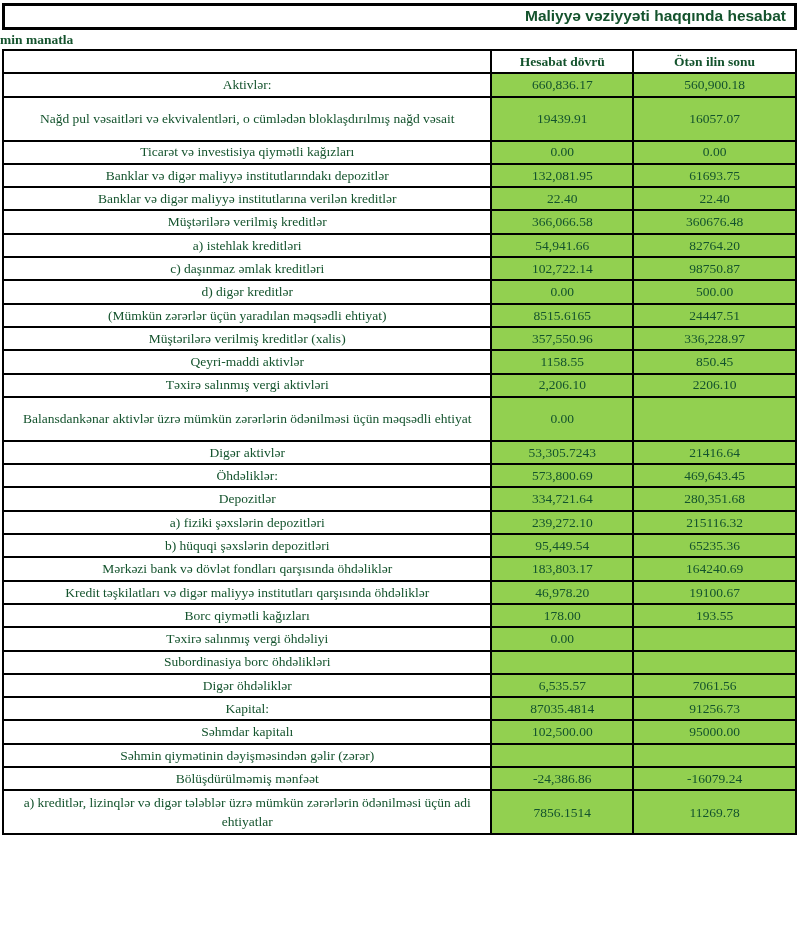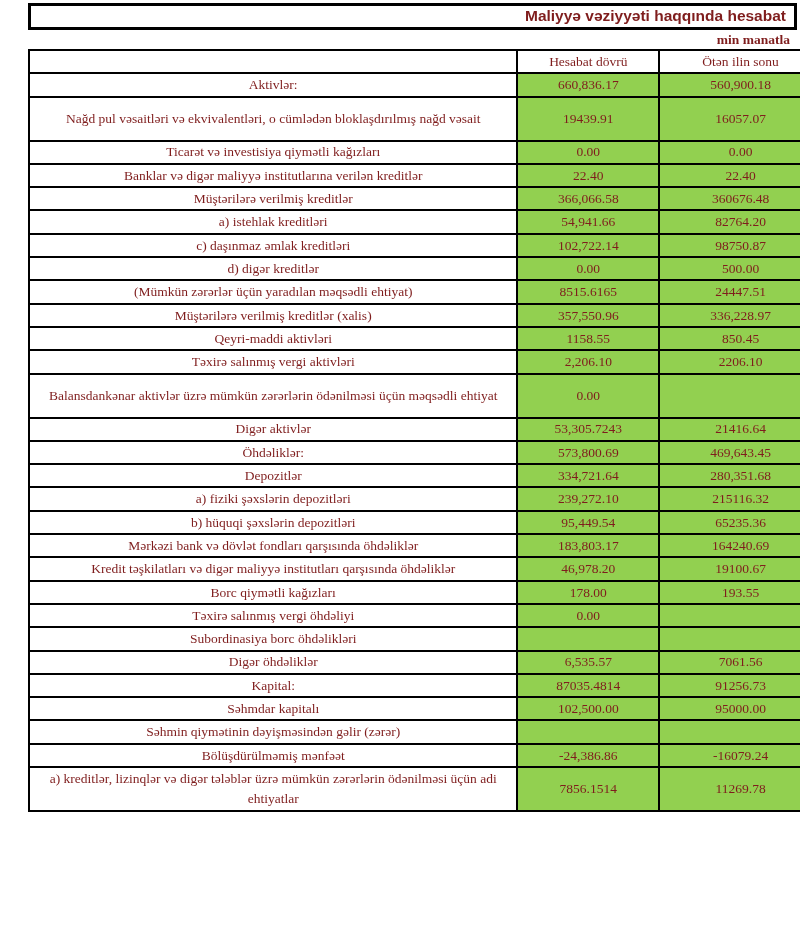--- a/index.html
+++ b/index.html
@@ -2,37 +2,35 @@
 <html><head>
 <meta charset="utf-8">
 <style>
   html, body { margin: 0; padding: 0; background: #ffffff; }
   .page {
     position: relative;
     width: 800px;
     height: 925px;
     overflow: hidden;
     background: #ffffff;
-    color: #7f1d1d;
+    color: #14532d;
     font-family: "Liberation Serif", serif;
     box-sizing: border-box;
-    padding-left: 26px;
   }
   .title-box {
     margin: 3px 3px 0 2px;
     border: 3px solid #000000;
     text-align: right;
     font-family: "Liberation Sans", sans-serif;
     font-weight: 700;
     font-size: 15.5px;
     line-height: 18px;
     padding: 1px 8px 2px 8px;
   }
   .unit-note {
-    text-align: right;
     font-weight: 700;
     font-size: 13.5px;
     line-height: 16px;
     padding: 2px 10px 1px 0;
   }
   table.fin {
     border-collapse: collapse;
     table-layout: fixed;
     width: 795px;
     margin-left: 2px;
@@ -42,21 +40,21 @@
     text-align: center;
     vertical-align: middle;
     font-size: 13.5px;
     line-height: 1.45;
     padding: 0 6px;
     height: 21.3px;
     overflow: hidden;
     box-sizing: content-box;
   }
   td.header-cell {
-    font-weight: 400;
+    font-weight: 700;
     font-size: 14px;
     height: 20px;
     background: #ffffff;
   }
   td.label-cell { background: #ffffff; }
   td.value-cell { background: var(--cell-green, #92D050); }
   tr.tall td { height: 42px; }
   .bold { font-weight: 400; }
 </style>
 </head>
@@ -93,20 +91,25 @@
           <td class="label-cell">Nağd pul vəsaitləri və  ekvivalentləri, o cümlədən bloklaşdırılmış nağd vəsait</td>
           <td class="value-cell">19439.91</td>
           <td class="value-cell">16057.07</td>
         </tr>
         <tr>
           <td class="label-cell">Ticarət və investisiya qiymətli kağızları</td>
           <td class="value-cell">0.00</td>
           <td class="value-cell">0.00</td>
         </tr>
         <tr>
+          <td class="label-cell">Banklar və digər maliyyə institutlarındakı depozitlər</td>
+          <td class="value-cell">132,081.95</td>
+          <td class="value-cell">61693.75</td>
+        </tr>
+        <tr>
           <td class="label-cell">Banklar və digər maliyyə institutlarına verilən kreditlər</td>
           <td class="value-cell">22.40</td>
           <td class="value-cell">22.40</td>
         </tr>
         <tr>
           <td class="label-cell">Müştərilərə verilmiş kreditlər</td>
           <td class="value-cell">366,066.58</td>
           <td class="value-cell">360676.48</td>
         </tr>
         <tr>
@@ -128,21 +131,21 @@
           <td class="label-cell">(Mümkün zərərlər üçün yaradılan məqsədli ehtiyat)</td>
           <td class="value-cell">8515.6165</td>
           <td class="value-cell">24447.51</td>
         </tr>
         <tr>
           <td class="label-cell">Müştərilərə verilmiş kreditlər (xalis)</td>
           <td class="value-cell">357,550.96</td>
           <td class="value-cell">336,228.97</td>
         </tr>
         <tr>
-          <td class="label-cell">Qeyri-maddi aktivləri</td>
+          <td class="label-cell">Qeyri-maddi aktivlər</td>
           <td class="value-cell">1158.55</td>
           <td class="value-cell">850.45</td>
         </tr>
         <tr>
           <td class="label-cell">Təxirə salınmış vergi aktivləri</td>
           <td class="value-cell">2,206.10</td>
           <td class="value-cell">2206.10</td>
         </tr>
         <tr class="tall">
           <td class="label-cell">Balansdankənar aktivlər üzrə mümkün zərərlərin ödənilməsi üçün məqsədli ehtiyat</td>

